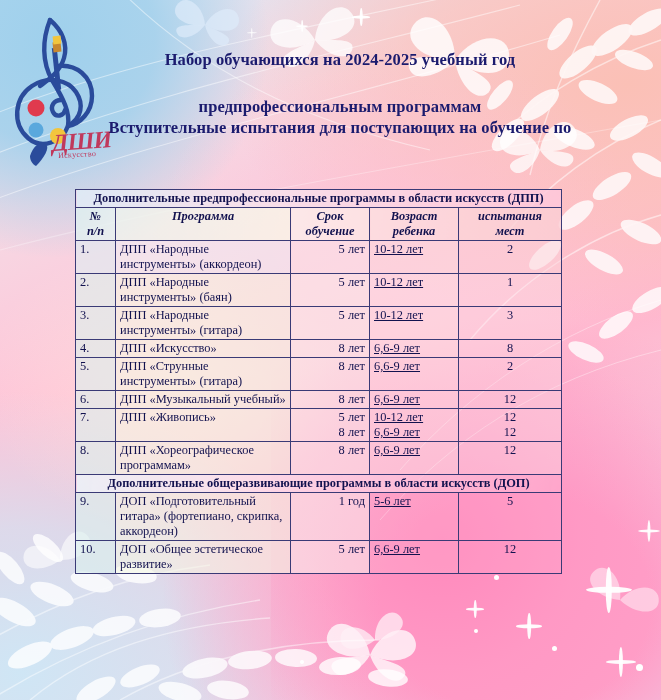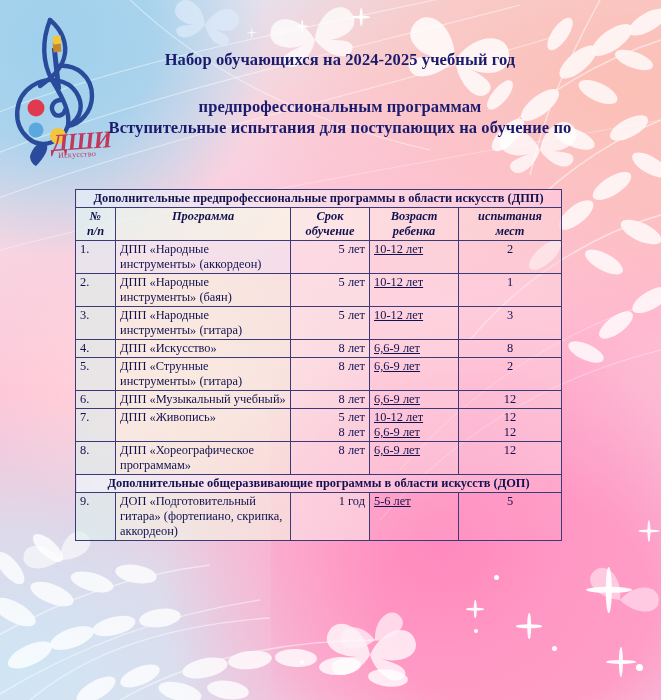--- a/index.html
+++ b/index.html
@@ -400,14 +400,21 @@
     </tr>
   </tbody>
   <tbody id="tbody-2">
       <tr class="sec2 r9">
         <td class="num">9.</td>
         <td class="prog">ДОП «Подготовительный гитара» (фортепиано, скрипка, аккордеон)</td>
         <td class="term mid"><span>1 год</span></td>
         <td class="age mid"><span>5-6 лет</span></td>
         <td class="seats "><span>5</span></td>
       </tr>
+      <tr class="sec2 r10">
+        <td class="num">10.</td>
+        <td class="prog">ДОП «Общее эстетическое развитие»</td>
+        <td class="term "><span>5 лет</span></td>
+        <td class="age "><span>6,6-9 лет</span></td>
+        <td class="seats "><span>12</span></td>
+      </tr>
     </tbody>
 </table>
 
 </body></html>

